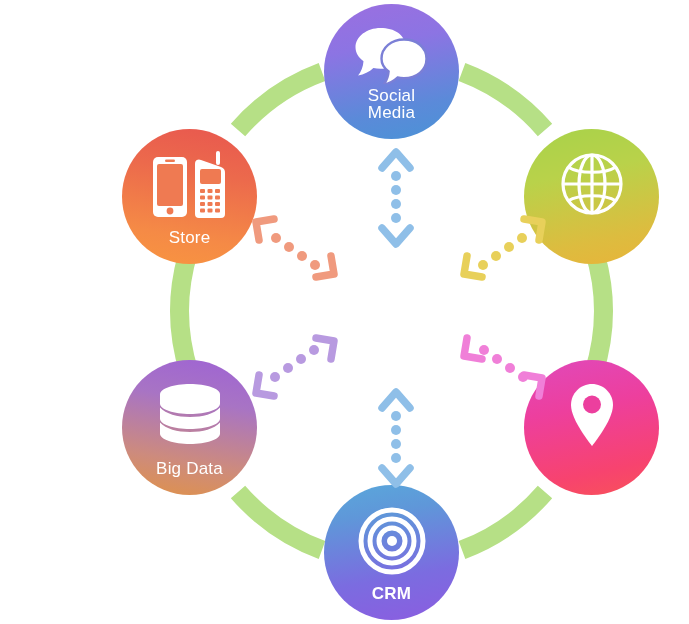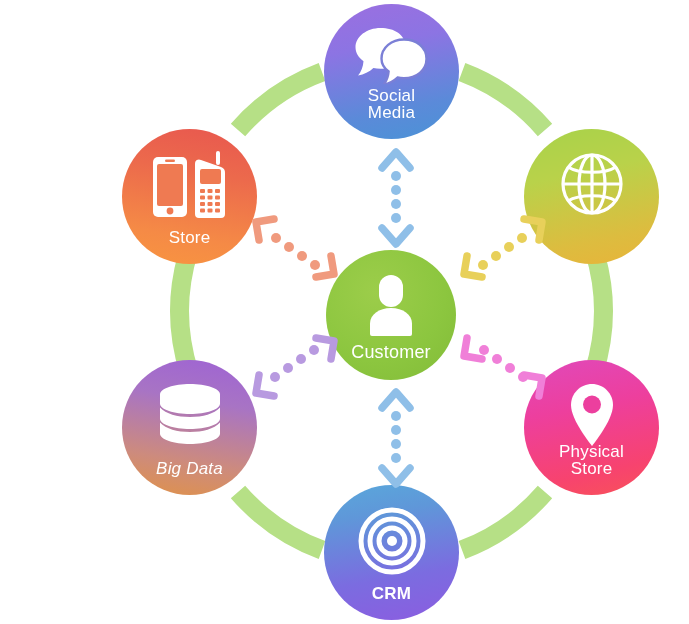--- a/index.html
+++ b/index.html
@@ -69,21 +69,20 @@
     background: linear-gradient(168deg, #e049ba 0%, #ed3f9e 36%, #f7436f 78%, #f85258 100%);
   }
   #node-crm {
     left: 292px; top: 485px;
     background: linear-gradient(350deg, #8b5de0 0%, #7b6ce0 34%, #5f97d9 76%, #5aa8db 100%);
     font-weight: bold;
   }
   #node-bigdata {
     left: 90px; top: 360px;
     background: linear-gradient(190deg, #9e63d4 0%, #a874c4 32%, #cd8b7d 72%, #e09248 100%);
-    font-style: italic;
   }
   #node-mobile {
     left: 90px; top: 129px;
     background: linear-gradient(190deg, #e8574f 0%, #ec6a4c 34%, #f58a46 76%, #f89540 100%);
   }
 
   
   #node-customer {
     left: 294px; top: 250px;
     width: 130px; height: 130px;
@@ -143,22 +142,20 @@
     </span>
   </div>
 
   <div class="node outer" id="node-physical">
     <span class="glyph">
       <svg width="50" height="66" viewBox="0 0 50 66">
         <path fill="#ffffff" d="M25 2C13.4 2 4 11.4 4 23c0 15.5 21 41 21 41s21-25.5 21-41C46 11.4 36.6 2 25 2z"></path>
         <circle cx="25" cy="22.5" r="9" fill="#ec3f9e"></circle>
       </svg>
     </span>
-    <span class="label">Physical
-Store</span>
   </div>
 
   <div class="node outer" id="node-crm">
     <span class="glyph">
       <svg width="68" height="68" viewBox="0 0 68 68">
         <g fill="none" stroke="#ffffff" stroke-width="5">
           <circle cx="34" cy="34" r="31"></circle>
           <circle cx="34" cy="34" r="22"></circle>
           <circle cx="34" cy="34" r="13"></circle>
         </g>
@@ -207,31 +204,20 @@
             <rect x="49" y="57.5" width="5" height="4" rx="1"></rect>
             <rect x="56.5" y="57.5" width="5" height="4" rx="1"></rect>
             <rect x="64" y="57.5" width="5" height="4" rx="1"></rect>
           </g>
         </g>
       </svg>
     </span>
     <span class="label">Store</span>
   </div>
 
-  <div class="node" id="node-customer">
-    <span class="glyph">
-      <svg width="62" height="62" viewBox="0 0 62 62">
-        <g fill="#ffffff">
-          <rect x="19" y="1" width="24" height="32" rx="12"></rect>
-          <path d="M31 34c-12 0-21 6.6-21 15.5V60a2 2 0 0 0 2 2h38a2 2 0 0 0 2-2V49.5C52 40.6 43 34 31 34z"></path>
-        </g>
-      </svg>
-    </span>
-    <span class="label">Customer</span>
-  </div>
 
   <span class="arrow" id="arrow-social-customer">
     <svg width="48" height="104" viewBox="0 0 48 104">
       <g stroke="#8fbfe8" stroke-width="7.5" fill="none" stroke-linecap="round" stroke-linejoin="round">
         <polyline points="10,22 24,6 38,22"></polyline>
         <polyline points="10,82 24,98 38,82"></polyline>
       </g>
       <g fill="#8fbfe8">
         <circle cx="24" cy="30" r="5"></circle>
         <circle cx="24" cy="44" r="5"></circle>

